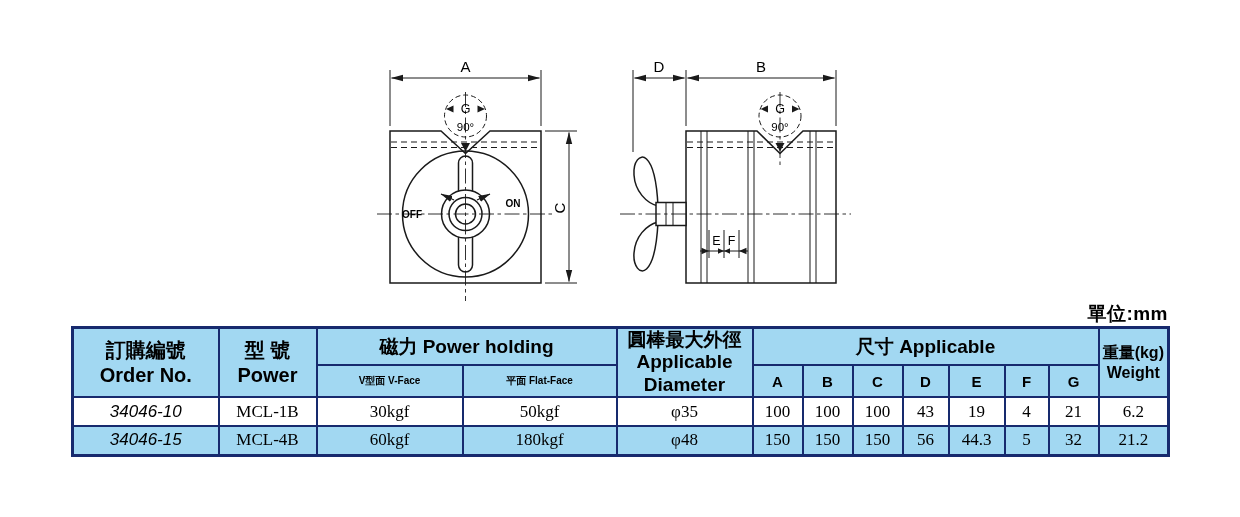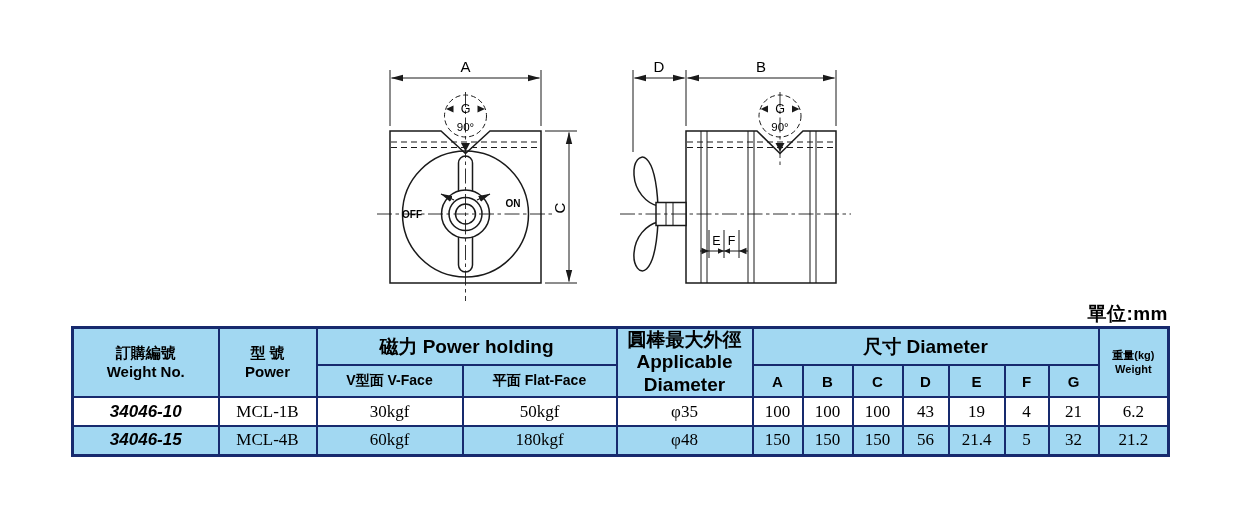--- a/index.html
+++ b/index.html
@@ -24,30 +24,30 @@
   }
   table.spec td {
     border:2px solid var(--table-border,#172a6e);
     text-align:center; vertical-align:middle; padding:0; overflow:hidden;
   }
   tr.h1 { height:37px; }
   tr.h2 { height:31px; }
   tr.r1 { height:29px; }
   tr.r2 { height:29px; }
   td.hd { background:var(--header-bg,#a2d8f2); font-weight:bold; }
-  td.hd .ln  { font-size:15px; line-height:1.25; }
+  td.hd .ln  { font-size:20px; line-height:1.25; }
   td.hd .sm  { font-size:19px; line-height:1.18; }
-  td.hd .md  { font-size:11px; line-height:1.25; }
+  td.hd .md  { font-size:16px; line-height:1.25; }
   td.hd.big  { font-size:19px;margin-left:8px; }
-  td.hd.sub  { font-size:14px;margin-left:31px; }
+  td.hd.sub  { font-size:10px;margin-left:31px; }
   td.hd.dimletter { font-size:15px; }
   tr.r1 td { background:var(--row-white-bg,#ffffff); }
   tr.r2 td { background:var(--row-blue-bg,#a2d8f2); }
   td.cell { font-size:17px;font-family:Liberation Serif, serif; }
-  td.order-cell { font-size:17px; font-weight:bold; font-style:italic;margin-top:36px; }
+  td.order-cell { font-size:17px; font-weight:normal; font-style:italic;margin-top:36px; }
 </style>
 </head>
 <body>
 
 <div class="stage">
 
   <svg class="drawing" width="1240" height="322" viewBox="0 0 1240 322">
     <defs>
       <marker id="arr" viewBox="0 0 12 10" markerWidth="12" markerHeight="10" refX="11.5" refY="5" orient="auto-start-reverse" markerUnits="userSpaceOnUse">
         <path d="M12,5 L0,1.8 L0,8.2 Z" fill="#1a1a1a"></path>
@@ -184,33 +184,33 @@
       <col style="width:46px">
         <col style="width:56px">
         <col style="width:44px">
         <col style="width:50px">
       <col style="width:70px">
     </colgroup>
     <tbody>
       <tr class="h1">
         <td class="hd" rowspan="2">
           <div class="ln">訂購編號</div>
-          <div class="ln">Weight No.</div>
+          <div class="ln">Order No.</div>
         </td>
         <td class="hd" rowspan="2">
           <div class="ln">型 號</div>
           <div class="ln">Power</div>
         </td>
         <td class="hd big" colspan="2">磁力 Power holding</td>
         <td class="hd" rowspan="2">
           <div class="sm">圓棒最大外徑</div>
           <div class="sm">Applicable</div>
           <div class="sm">Diameter</div>
         </td>
-        <td class="hd big" colspan="7">尺寸 Diameter</td>
+        <td class="hd big" colspan="7">尺寸 Applicable</td>
         <td class="hd" rowspan="2">
           <div class="md">重量(kg)</div>
           <div class="md">Weight</div>
         </td>
       </tr>
       <tr class="h2">
         <td class="hd sub">V型面 V-Face</td>
         <td class="hd sub">平面 Flat-Face</td>
         <td class="hd dimletter">A</td>
         <td class="hd dimletter">B</td>
@@ -238,20 +238,20 @@
       <tr class="r2">
         <td class="order-cell">34046-15</td>
         <td class="cell">MCL-4B</td>
         <td class="cell">60kgf</td>
         <td class="cell">180kgf</td>
         <td class="cell">φ48</td>
         <td class="cell">150</td>
         <td class="cell">150</td>
         <td class="cell">150</td>
         <td class="cell">56</td>
-        <td class="cell">21.4</td>
+        <td class="cell">44.3</td>
         <td class="cell">5</td>
         <td class="cell">32</td>
         <td class="cell">21.2</td>
       </tr>
     </tbody>
   </table>
 </div>
 
 </body></html>

